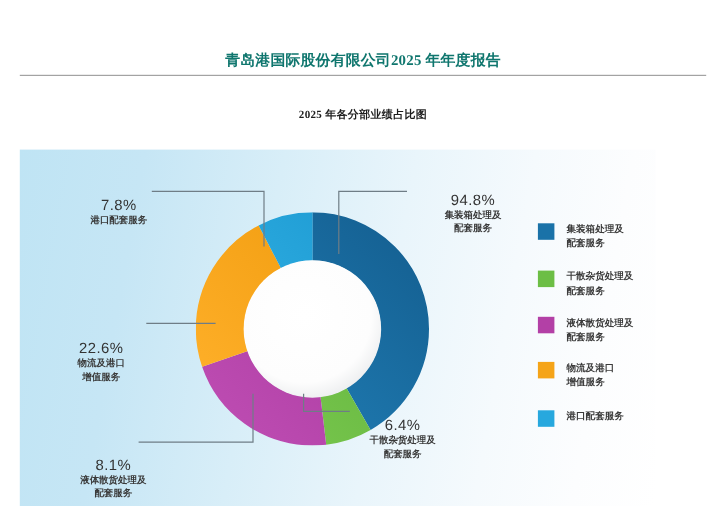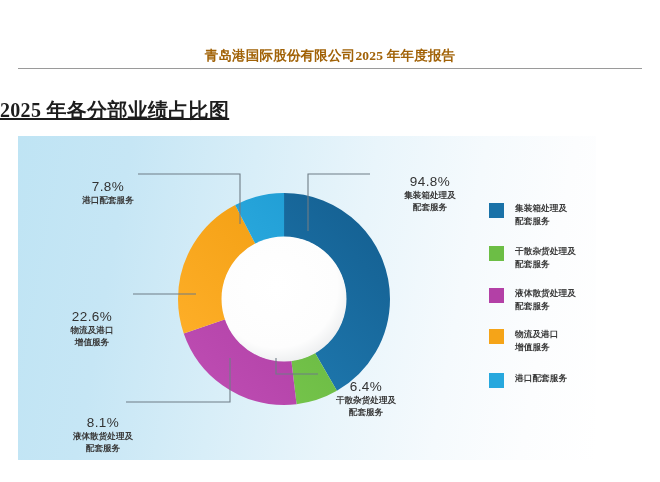--- a/index.html
+++ b/index.html
@@ -20,46 +20,46 @@
     position: absolute;
     left: 0;
     top: 46px;
     width: 660px;
     text-align: center;
   }
   #doc-header-text {
     font-family: "Liberation Serif", "DejaVu Serif", serif;
     font-size: 13.5px;
     font-weight: bold;
-    color: #a16207;
+    color: #0f766e;
     letter-spacing: .2px;
     white-space: nowrap;
   }
   #header-rule {
     position: absolute;
     left: 18px;
     top: 68px;
     width: 624px;
     height: 1px;
     background: #9a9a9a;
   }
 
   
   #chart-title {
     position: absolute;
     left: 0;
     top: 97px;
     width: 660px;
+    text-align: center;
     font-family: "Liberation Serif", "DejaVu Serif", serif;
-    font-size: 20px;
+    font-size: 10px;
     font-weight: bold;
     color: #1d1d1d;
     letter-spacing: .3px;
     white-space: nowrap;
-    text-decoration: underline;
   }
 
   
   #chart-panel {
     position: absolute;
     left: 18px;
     top: 136px;
     width: 578px;
     height: 324px;
     background: linear-gradient(100deg,

